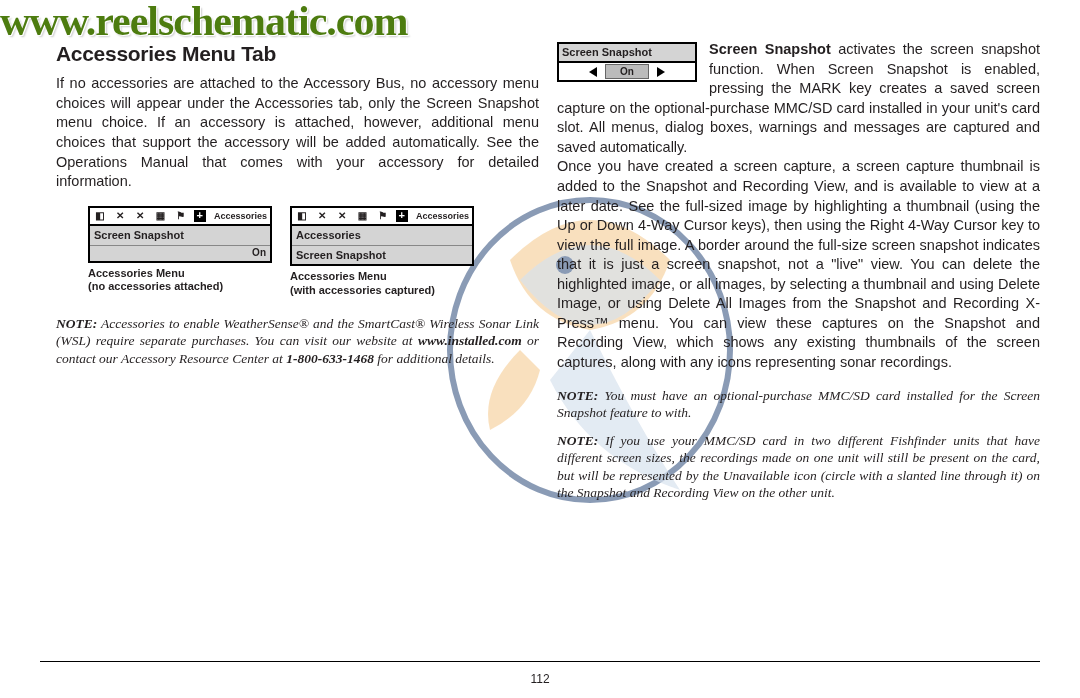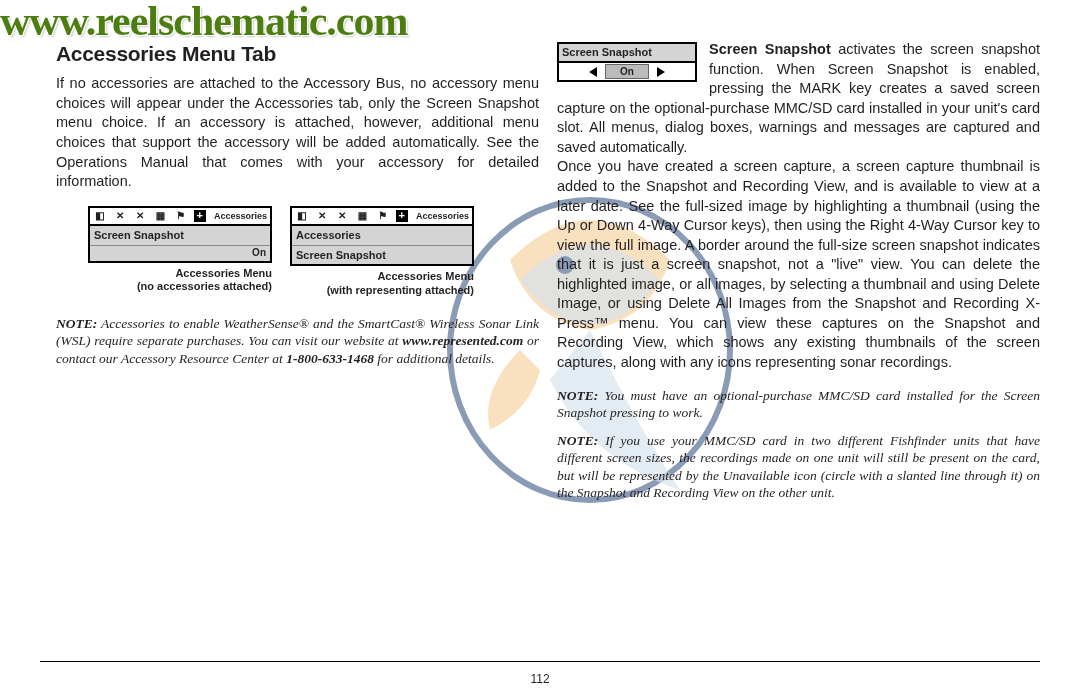--- a/index.html
+++ b/index.html
@@ -10,21 +10,21 @@
 .h{font-family:Arial,Helvetica,sans-serif;font-weight:900;font-size:21px;letter-spacing:-.3px;margin:0 0 6px 0}
 .p{margin:0 0 14px 0;text-align:justify}
 .menu-figs{display:flex;gap:18px;margin:6px 0 18px 32px;align-items:flex-start}
 .menu-box{border:2px solid #000;width:180px;background:#d4d4d4;font-family:Arial,sans-serif;font-size:11px;font-weight:bold}
 .menu-tabs{background:#fff;border-bottom:2px solid #000;height:16px;display:flex;align-items:center;justify-content:space-between;padding:0 3px;gap:2px}
 .tab-ic{width:14px;height:12px;display:flex;align-items:center;justify-content:center;font-size:10px;line-height:1}
 .tab-txt{font-size:9px;font-weight:bold;margin-left:2px}
 .menu-row{border-bottom:1px solid #888;padding:2px 4px 2px 4px;display:flex;justify-content:space-between;align-items:flex-end;background:#d4d4d4}
 .menu-row:last-child{border-bottom:none}
 .menu-val{font-size:10px;align-self:flex-end}
-.cap{font-family:Arial,sans-serif;font-size:11px;font-weight:bold;text-align:right;margin-top:4px;line-height:1.2}
+.cap{font-family:Arial,sans-serif;font-size:11px;font-weight:bold;text-align:left;margin-top:4px;line-height:1.2}
 .note{font-family:Georgia,'Times New Roman',serif;font-style:italic;font-size:13.5px;line-height:1.3;text-align:justify;margin:0 0 10px 0}
 .note b{font-style:italic;font-weight:bold}
 .snap-box{float:left;border:2px solid #000;width:136px;margin:2px 12px 2px 0;background:#d4d4d4;font-family:Arial,sans-serif;font-size:11px;font-weight:bold}
 .snap-title{border-bottom:2px solid #000;padding:1px 3px;background:#d4d4d4}
 .snap-ctrl{display:flex;align-items:center;justify-content:center;gap:8px;padding:1px 0;background:#fff}
 .arrow{width:0;height:0;border-top:5px solid transparent;border-bottom:5px solid transparent;display:inline-block}
 .arrow.l{border-right:8px solid #000}
 .arrow.r{border-left:8px solid #000}
 .snap-val{background:#bbb;border:1px solid #666;padding:0 14px;font-size:10px}
 .pgnum{position:absolute;bottom:12px;left:50%;transform:translateX(-50%);font-size:12px}
@@ -89,47 +89,47 @@
           </div>
           <div class="menu-row">
               <span>Accessories</span>
             </div>
           <div class="menu-row">
               <span>Screen Snapshot</span>
             </div>
         </div>
         <div class="cap">
           <div>Accessories Menu</div>
-          <div>(with representing attached)</div>
+          <div>(with accessories captured)</div>
         </div>
       </div>
     </div>
 
     <p class="note">
-      <b>NOTE:</b><span> Accessories to enable WeatherSense® and the SmartCast® Wireless Sonar Link (WSL) require separate purchases. You can visit our website at </span><b>www.represented.com</b><span> or contact our Accessory Resource Center at </span><b>1-800-633-1468</b><span> for additional details.</span>
+      <b>NOTE:</b><span> Accessories to enable WeatherSense® and the SmartCast® Wireless Sonar Link (WSL) require separate purchases. You can visit our website at </span><b>www.installed.com</b><span> or contact our Accessory Resource Center at </span><b>1-800-633-1468</b><span> for additional details.</span>
     </p>
   </div>
 
   <div class="col">
     <div style="overflow:hidden">
       <div class="snap-box">
         <div class="snap-title">Screen Snapshot</div>
         <div class="snap-ctrl">
           <span class="arrow l"></span>
           <span class="snap-val">On</span>
           <span class="arrow r"></span>
         </div>
       </div>
       <p class="p" style="margin-bottom:0">
         <b>Screen Snapshot</b><span> activates the screen snapshot function. When Screen Snapshot is enabled, pressing the MARK key creates a saved screen capture on the optional-purchase MMC/SD card installed in your unit's card slot. All menus, dialog boxes, warnings and messages are captured and saved automatically.</span>
       </p>
     </div>
     <p class="p">Once you have created a screen capture, a screen capture thumbnail is added to the Snapshot and Recording View, and is available to view at a later date. See the full-sized image by highlighting a thumbnail (using the Up or Down 4-Way Cursor keys), then using the Right 4-Way Cursor key to view the full image. A border around the full-size screen snapshot indicates that it is just a screen snapshot, not a "live" view. You can delete the highlighted image, or all images, by selecting a thumbnail and using Delete Image, or using Delete All Images from the Snapshot and Recording X-Press™ menu. You can view these captures on the Snapshot and Recording View, which shows any existing thumbnails of the screen captures, along with any icons representing sonar recordings.</p>
     <p class="note">
-      <b>NOTE:</b><span> You must have an optional-purchase MMC/SD card installed for the Screen Snapshot pressing to work.</span>
+      <b>NOTE:</b><span> You must have an optional-purchase MMC/SD card installed for the Screen Snapshot feature to with.</span>
     </p>
     <p class="note">
       <b>NOTE:</b><span> If you use your MMC/SD card in two different Fishfinder units that have different screen sizes, the recordings made on one unit will still be present on the card, but will be represented by the Unavailable icon (circle with a slanted line through it) on the Snapshot and Recording View on the other unit.</span>
     </p>
   </div>
 </div>
 
 <div class="hr"></div>
 <div class="pgnum">112</div>
 

